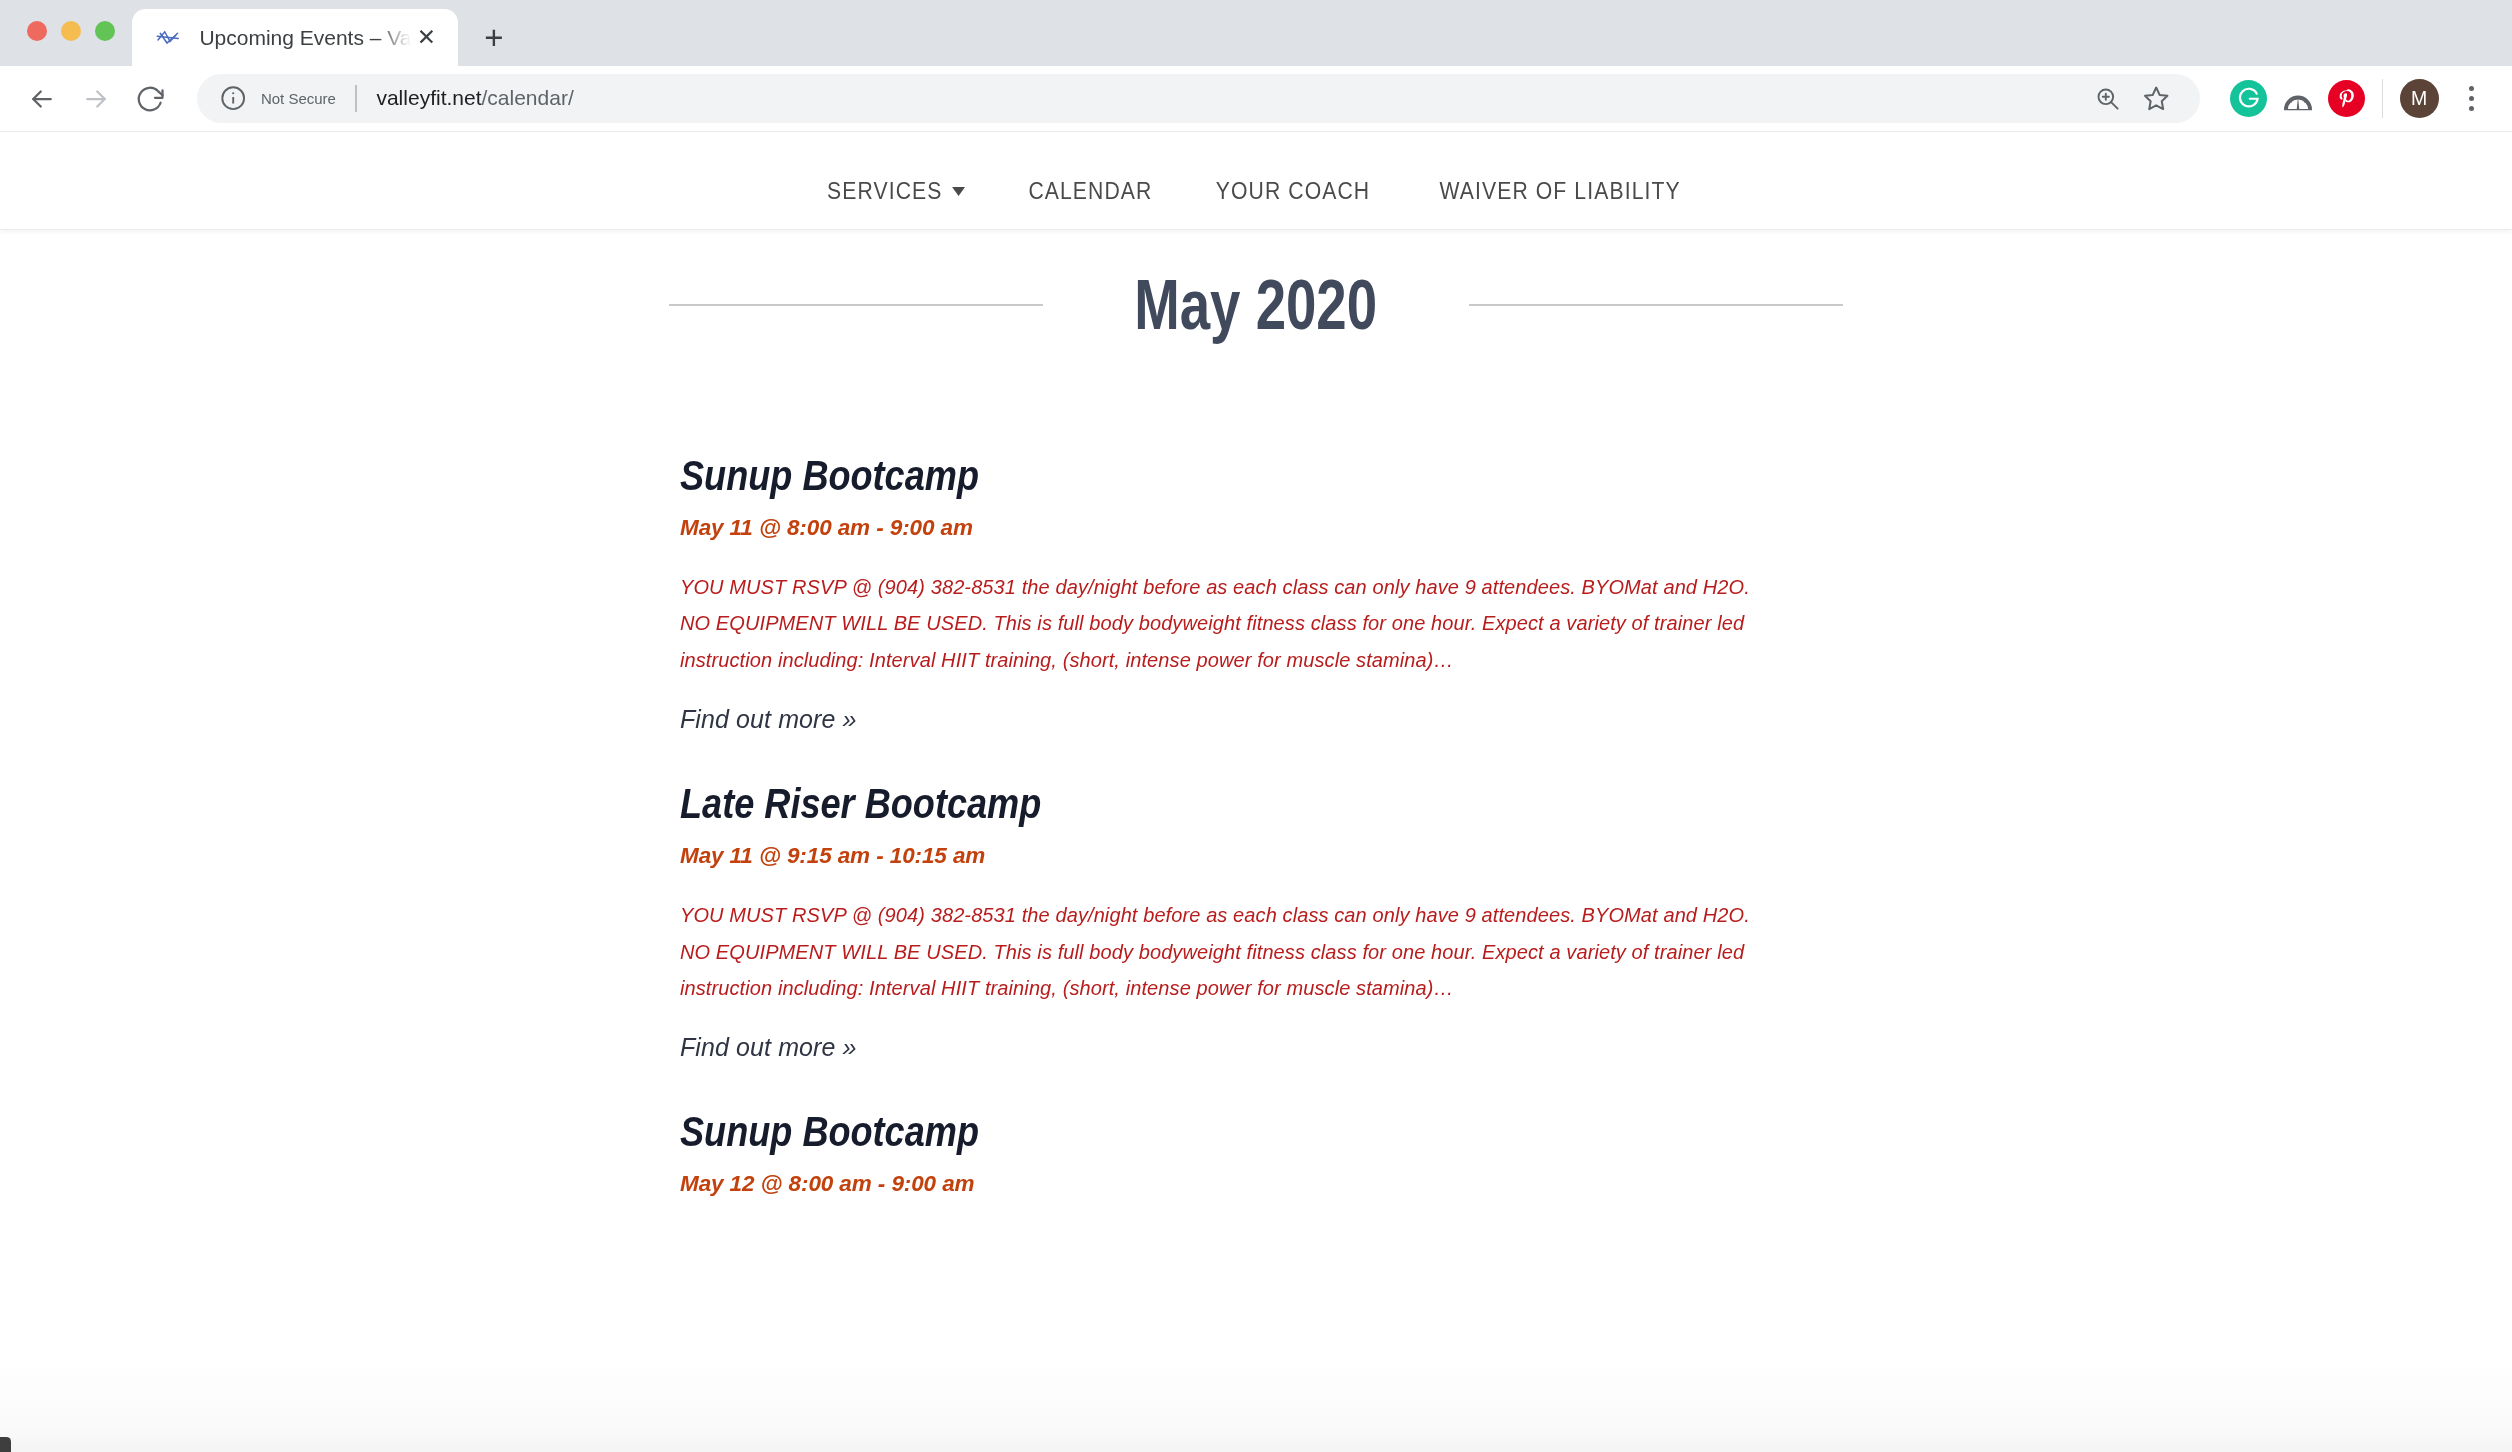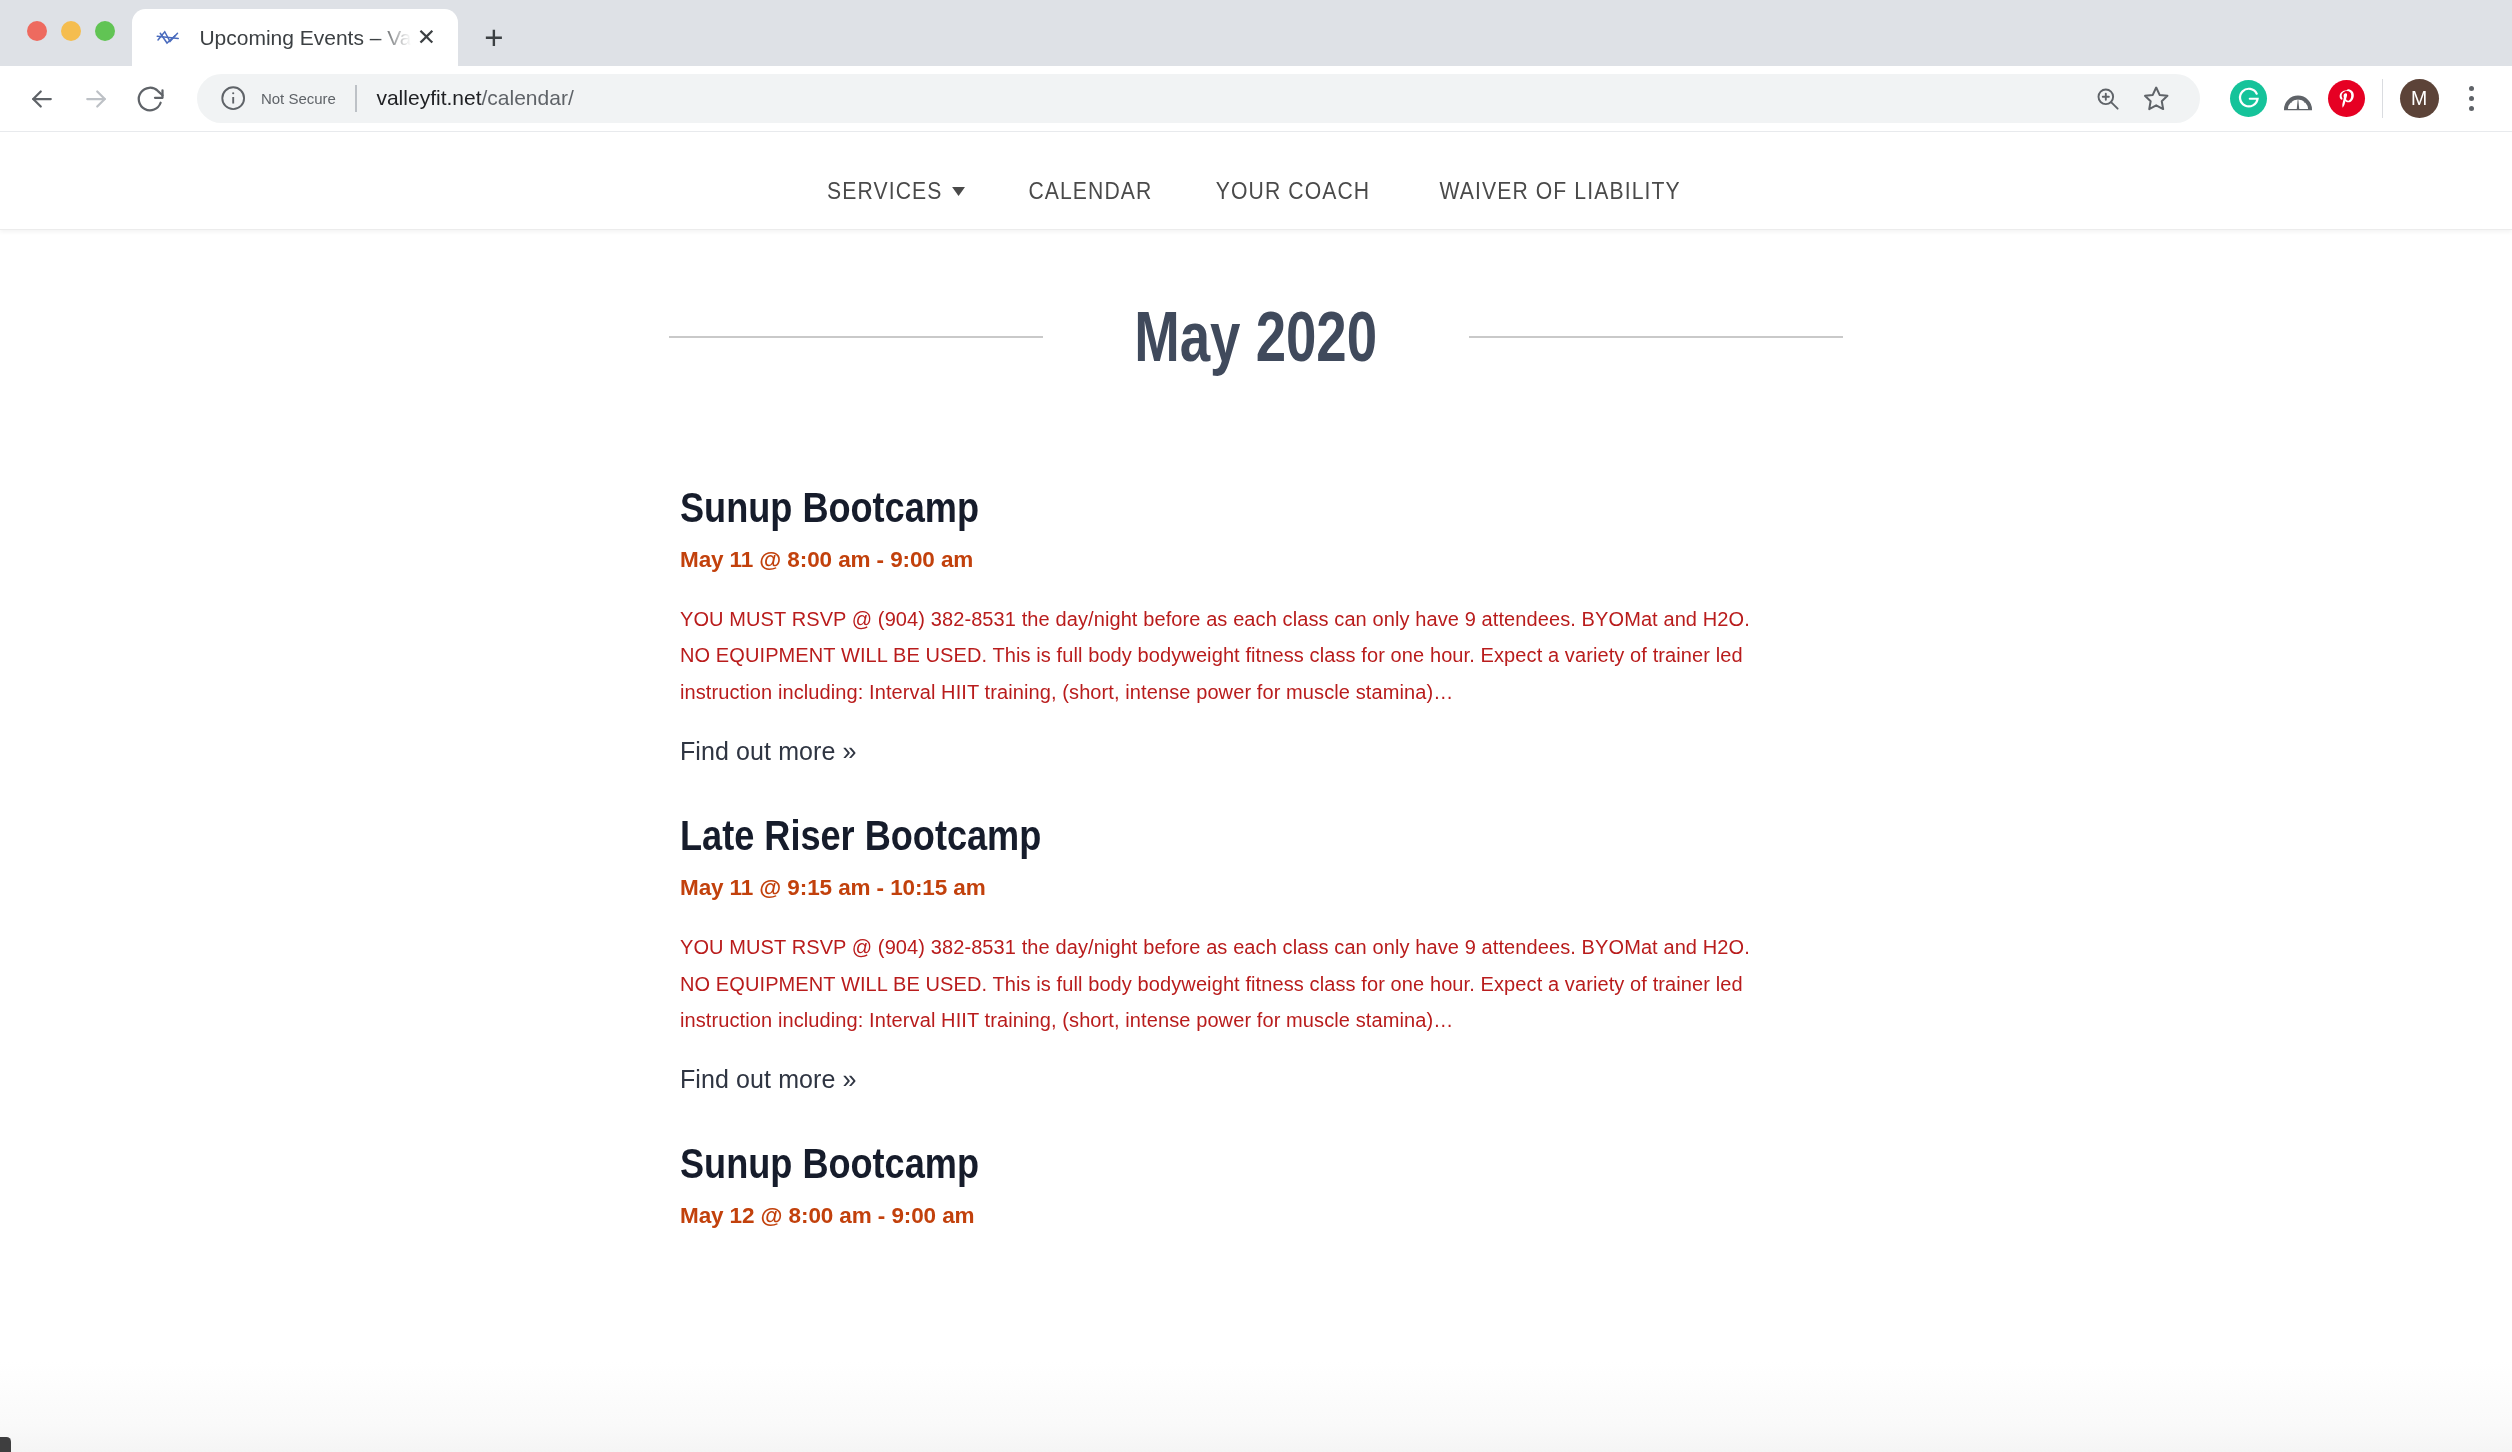--- a/index.html
+++ b/index.html
@@ -163,21 +163,21 @@
     gap: 10.5px;
     white-space: nowrap;
     transform: scaleX(0.92);
   }
   .caret { width: 0; height: 0; border-left: 7.5px solid transparent; border-right: 7.5px solid transparent; border-top: 9px solid #4a4a4a; display: inline-block; }
 
   .month-header {
     display: flex;
     align-items: center;
     justify-content: center;
-    margin-top: 67px;
+    margin-top: 35px;
     gap: 0;
   }
   .mh-rule { height: 2.2px; background: #c9c9c9; width: 374px; }
   .mh-rule.left { margin-right: 0; }
   .mh-title {
     font-family: "Liberation Sans Narrow", "Liberation Sans", sans-serif;
     font-size: 70px;
     font-weight: bold;
     color: #404a5c;
     letter-spacing: 0px;
@@ -186,20 +186,21 @@
     transform: scaleX(0.78);
     transform-origin: center;
   }
 
   .events {
     margin: 7px auto;
     width: 1078px;
     padding-left: 0;
     margin-left: 680px;
     margin-top: 109px;
+    font-style: italic;
   }
 
   .event { margin-bottom: 0; }
 
   .event-title {
     font-family: "Liberation Sans Narrow", "Liberation Sans", sans-serif;
     font-size: 42px;
     font-weight: bold;
     color: #161c2b;
     line-height: 1.05;

